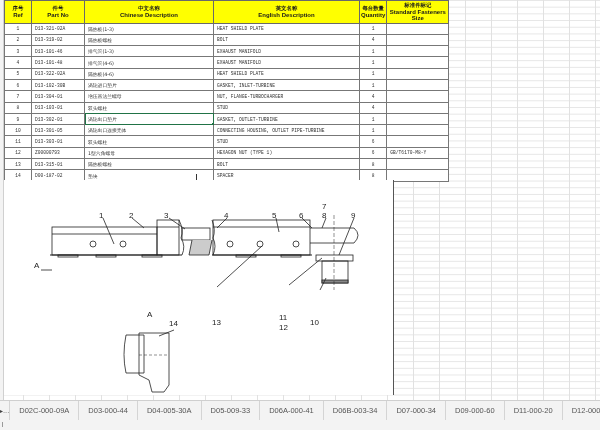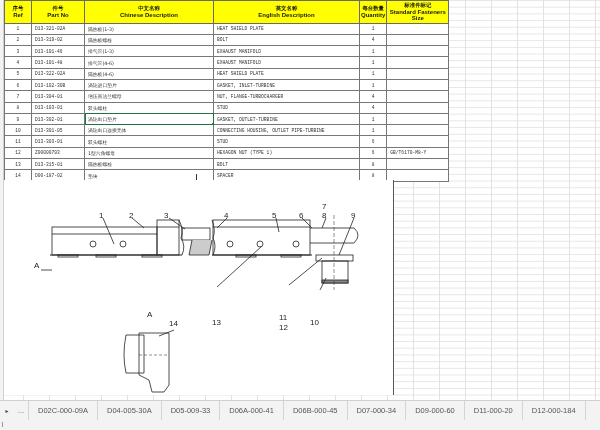--- a/index.html
+++ b/index.html
@@ -259,24 +259,25 @@
         <text x="30" y="88">A</text>
       </g>
     </svg>
   </div>
 </div>
 
 <div class="tabbar">
   <span class="nav-btn">▸</span>
   <span class="nav-more">...</span>
   <span class="tab first">D02C-000-09A</span>
+  <span class="tab">D03-000-44</span>
   <span class="tab">D04-005-30A</span>
   <span class="tab">D05-009-33</span>
   <span class="tab">D06A-000-41</span>
-  <span class="tab">D06B-000-45</span>
+  <span class="tab">D06B-003-34</span>
   <span class="tab">D07-000-34</span>
   <span class="tab">D09-000-60</span>
   <span class="tab">D11-000-20</span>
   <span class="tab">D12-000-184</span>
 
 </div>
 <div class="status">
   <div class="status-dot"></div>
 </div>
 

